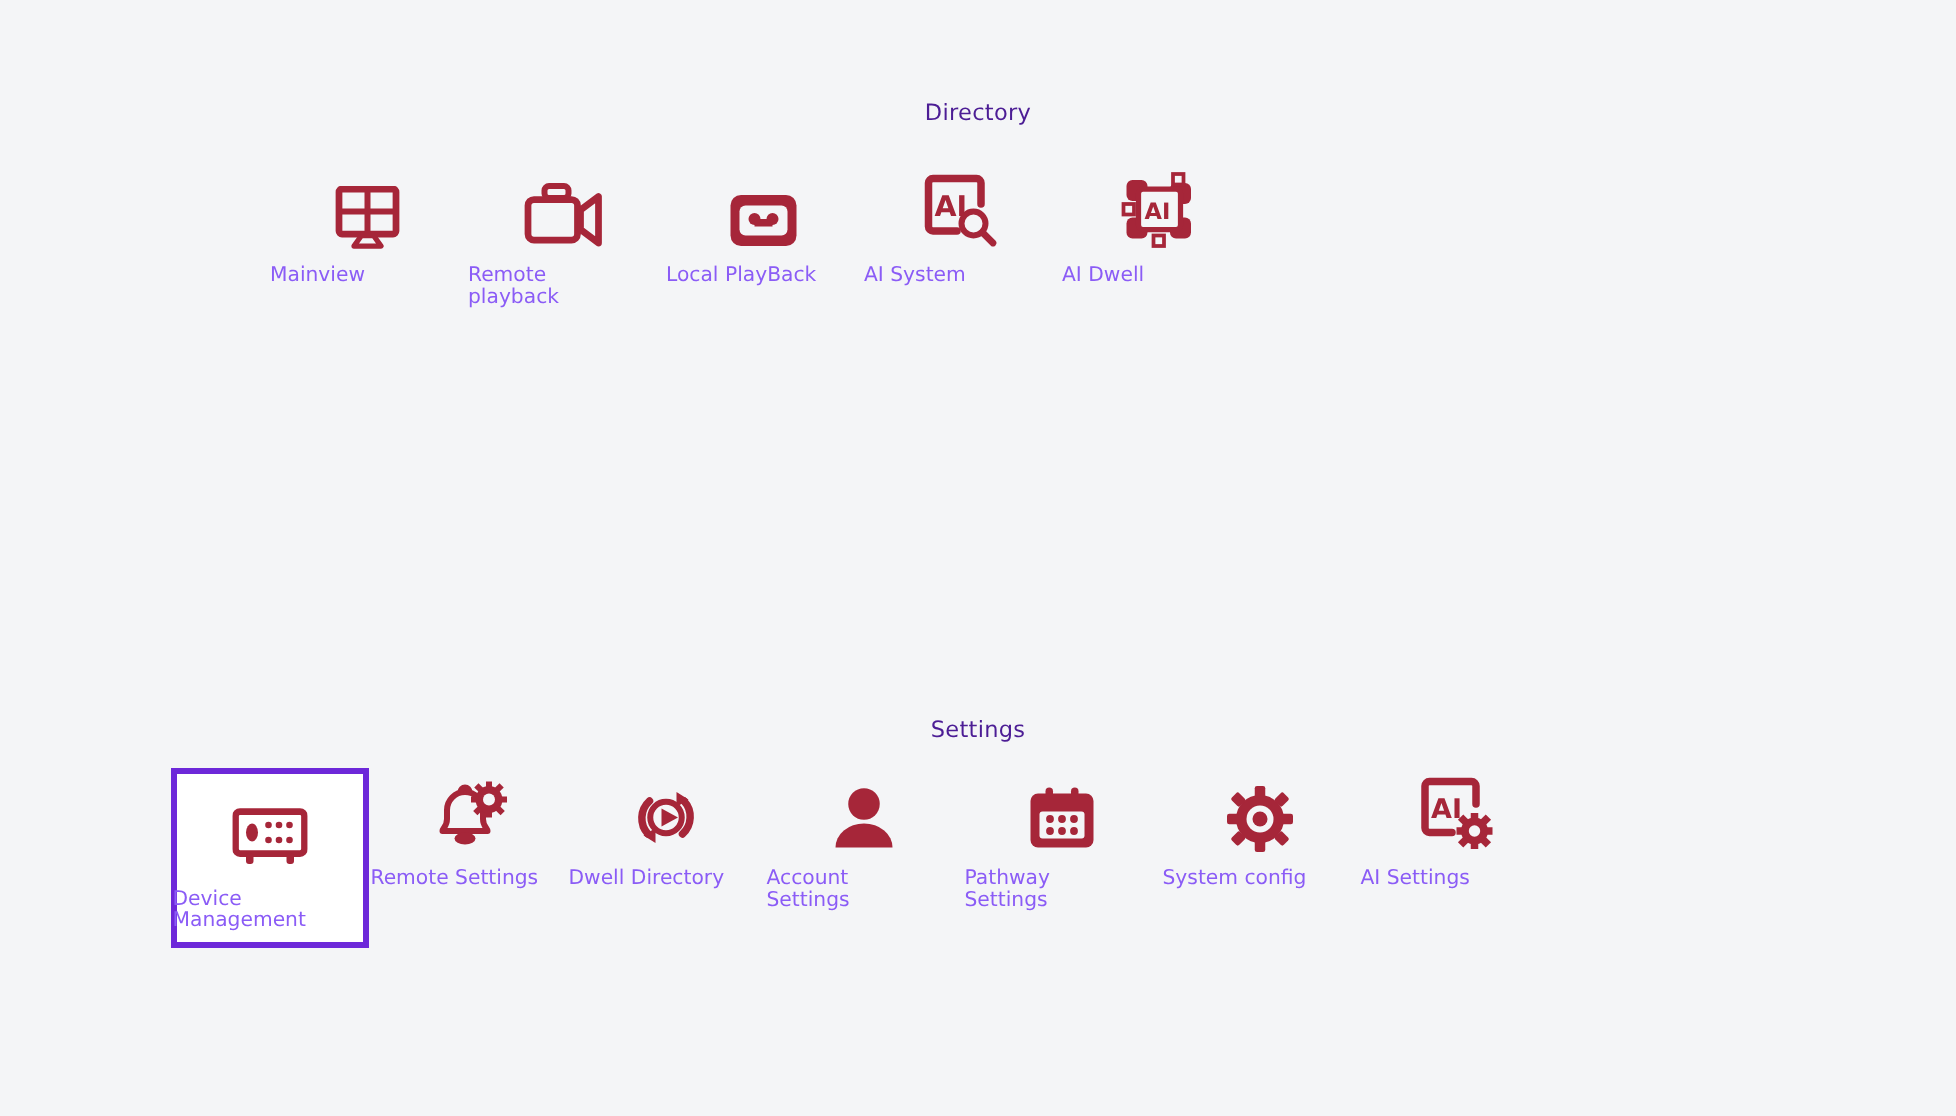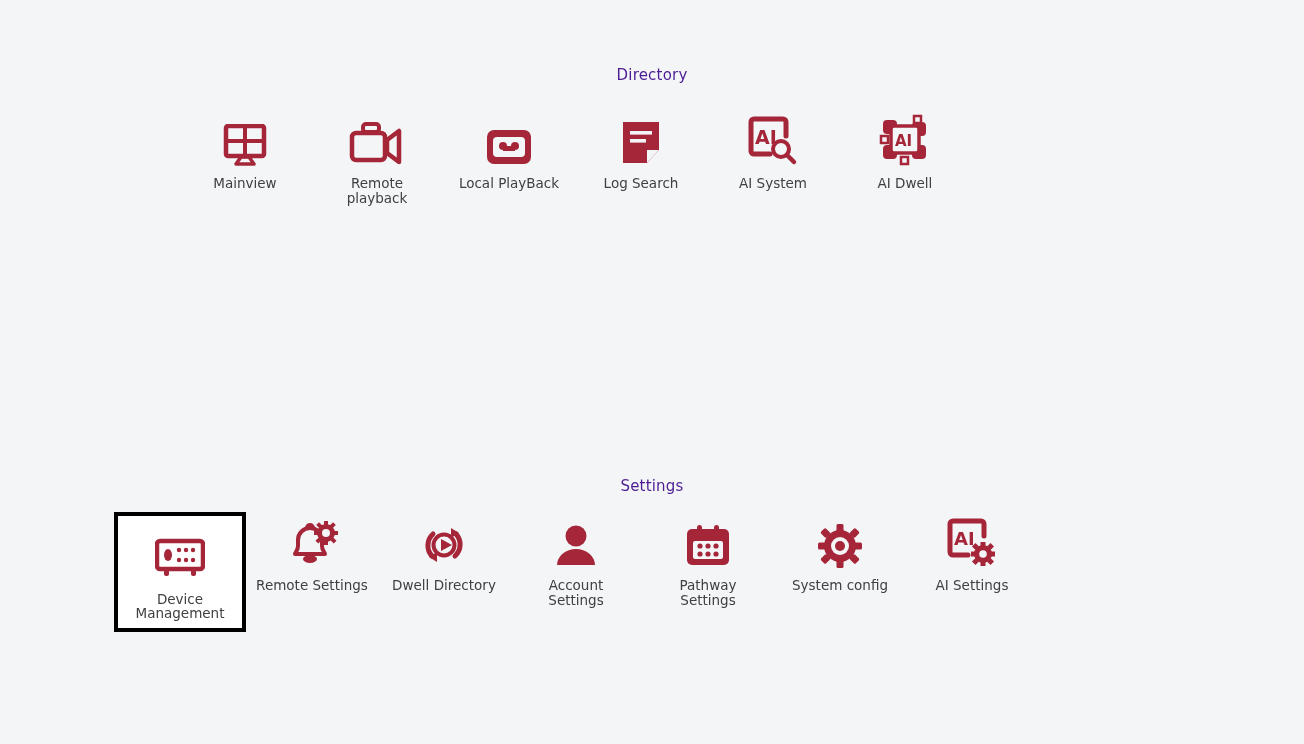--- a/index.html
+++ b/index.html
@@ -59,31 +59,31 @@
     height: 50px;
     display: flex;
     align-items: flex-end;
     justify-content: center;
     text-decoration: underline;
   }
   .tile .label {
     margin-top: 10px;
     font-size: 13.5px;
     line-height: 14.5px;
-    color: #404040;
-    text-align: center;
+    color: #8b5cf6;
+    text-align: left;
     width: 130px;
     white-space: pre-line;
   }
 
   
   .tile.selected {
     width: 130px;
     height: 120px;
-    border: 4px solid #000000;
+    border: 4px solid #6d28d9;
     background: #ffffff;
     justify-content: center;
     padding-top: 6px;
     margin-left: 1px;
     margin-top: -6px;
   }
   .tile.selected .label { margin-top: 12px; }
 
   svg { display: block; }
 </style>
@@ -124,31 +124,20 @@
         <rect x="2" y="2" width="44" height="34" rx="7" fill="#a62639"></rect>
         <rect x="8" y="9" width="32" height="20" rx="4" fill="#f4f5f7"></rect>
         <circle cx="18" cy="18" r="4" fill="#a62639"></circle>
         <circle cx="30" cy="18" r="4" fill="#a62639"></circle>
         <rect x="18" y="18" width="12" height="5" fill="#a62639"></rect>
       </svg>
     </span>
     <span class="label">Local PlayBack</span>
   </div>
 
-  <div class="tile">
-    <span class="icon-wrap">
-      <svg width="42" height="46" viewBox="0 0 42 46">
-        <path d="M3 2 H39 V30 L27 43 H3 Z" fill="#a62639"></path>
-        <path d="M39 30 L27 43 L27 30 Z" fill="#f4f5f7"></path>
-        <rect x="10" y="11" width="22" height="3.6" fill="#f4f5f7"></rect>
-        <rect x="10" y="19" width="16" height="3.6" fill="#f4f5f7"></rect>
-      </svg>
-    </span>
-    <span class="label">Log Search</span>
-  </div>
 
   <div class="tile">
     <span class="icon-wrap">
       <svg width="50" height="50" viewBox="0 0 50 50">
         <path d="M38 20 V6 a3 3 0 0 0 -3 -3 H6 a3 3 0 0 0 -3 3 v29 a3 3 0 0 0 3 3 h16" fill="none" stroke="#a62639" stroke-width="5" stroke-linecap="round"></path>
         <text x="7" y="28" font-family="DejaVu Sans, sans-serif" font-size="19" font-weight="bold" fill="#a62639">AI</text>
         <circle cx="33" cy="33" r="8" fill="none" stroke="#a62639" stroke-width="4"></circle>
         <line x1="39" y1="39" x2="46" y2="46" stroke="#a62639" stroke-width="4.5" stroke-linecap="round"></line>
       </svg>
     </span>

